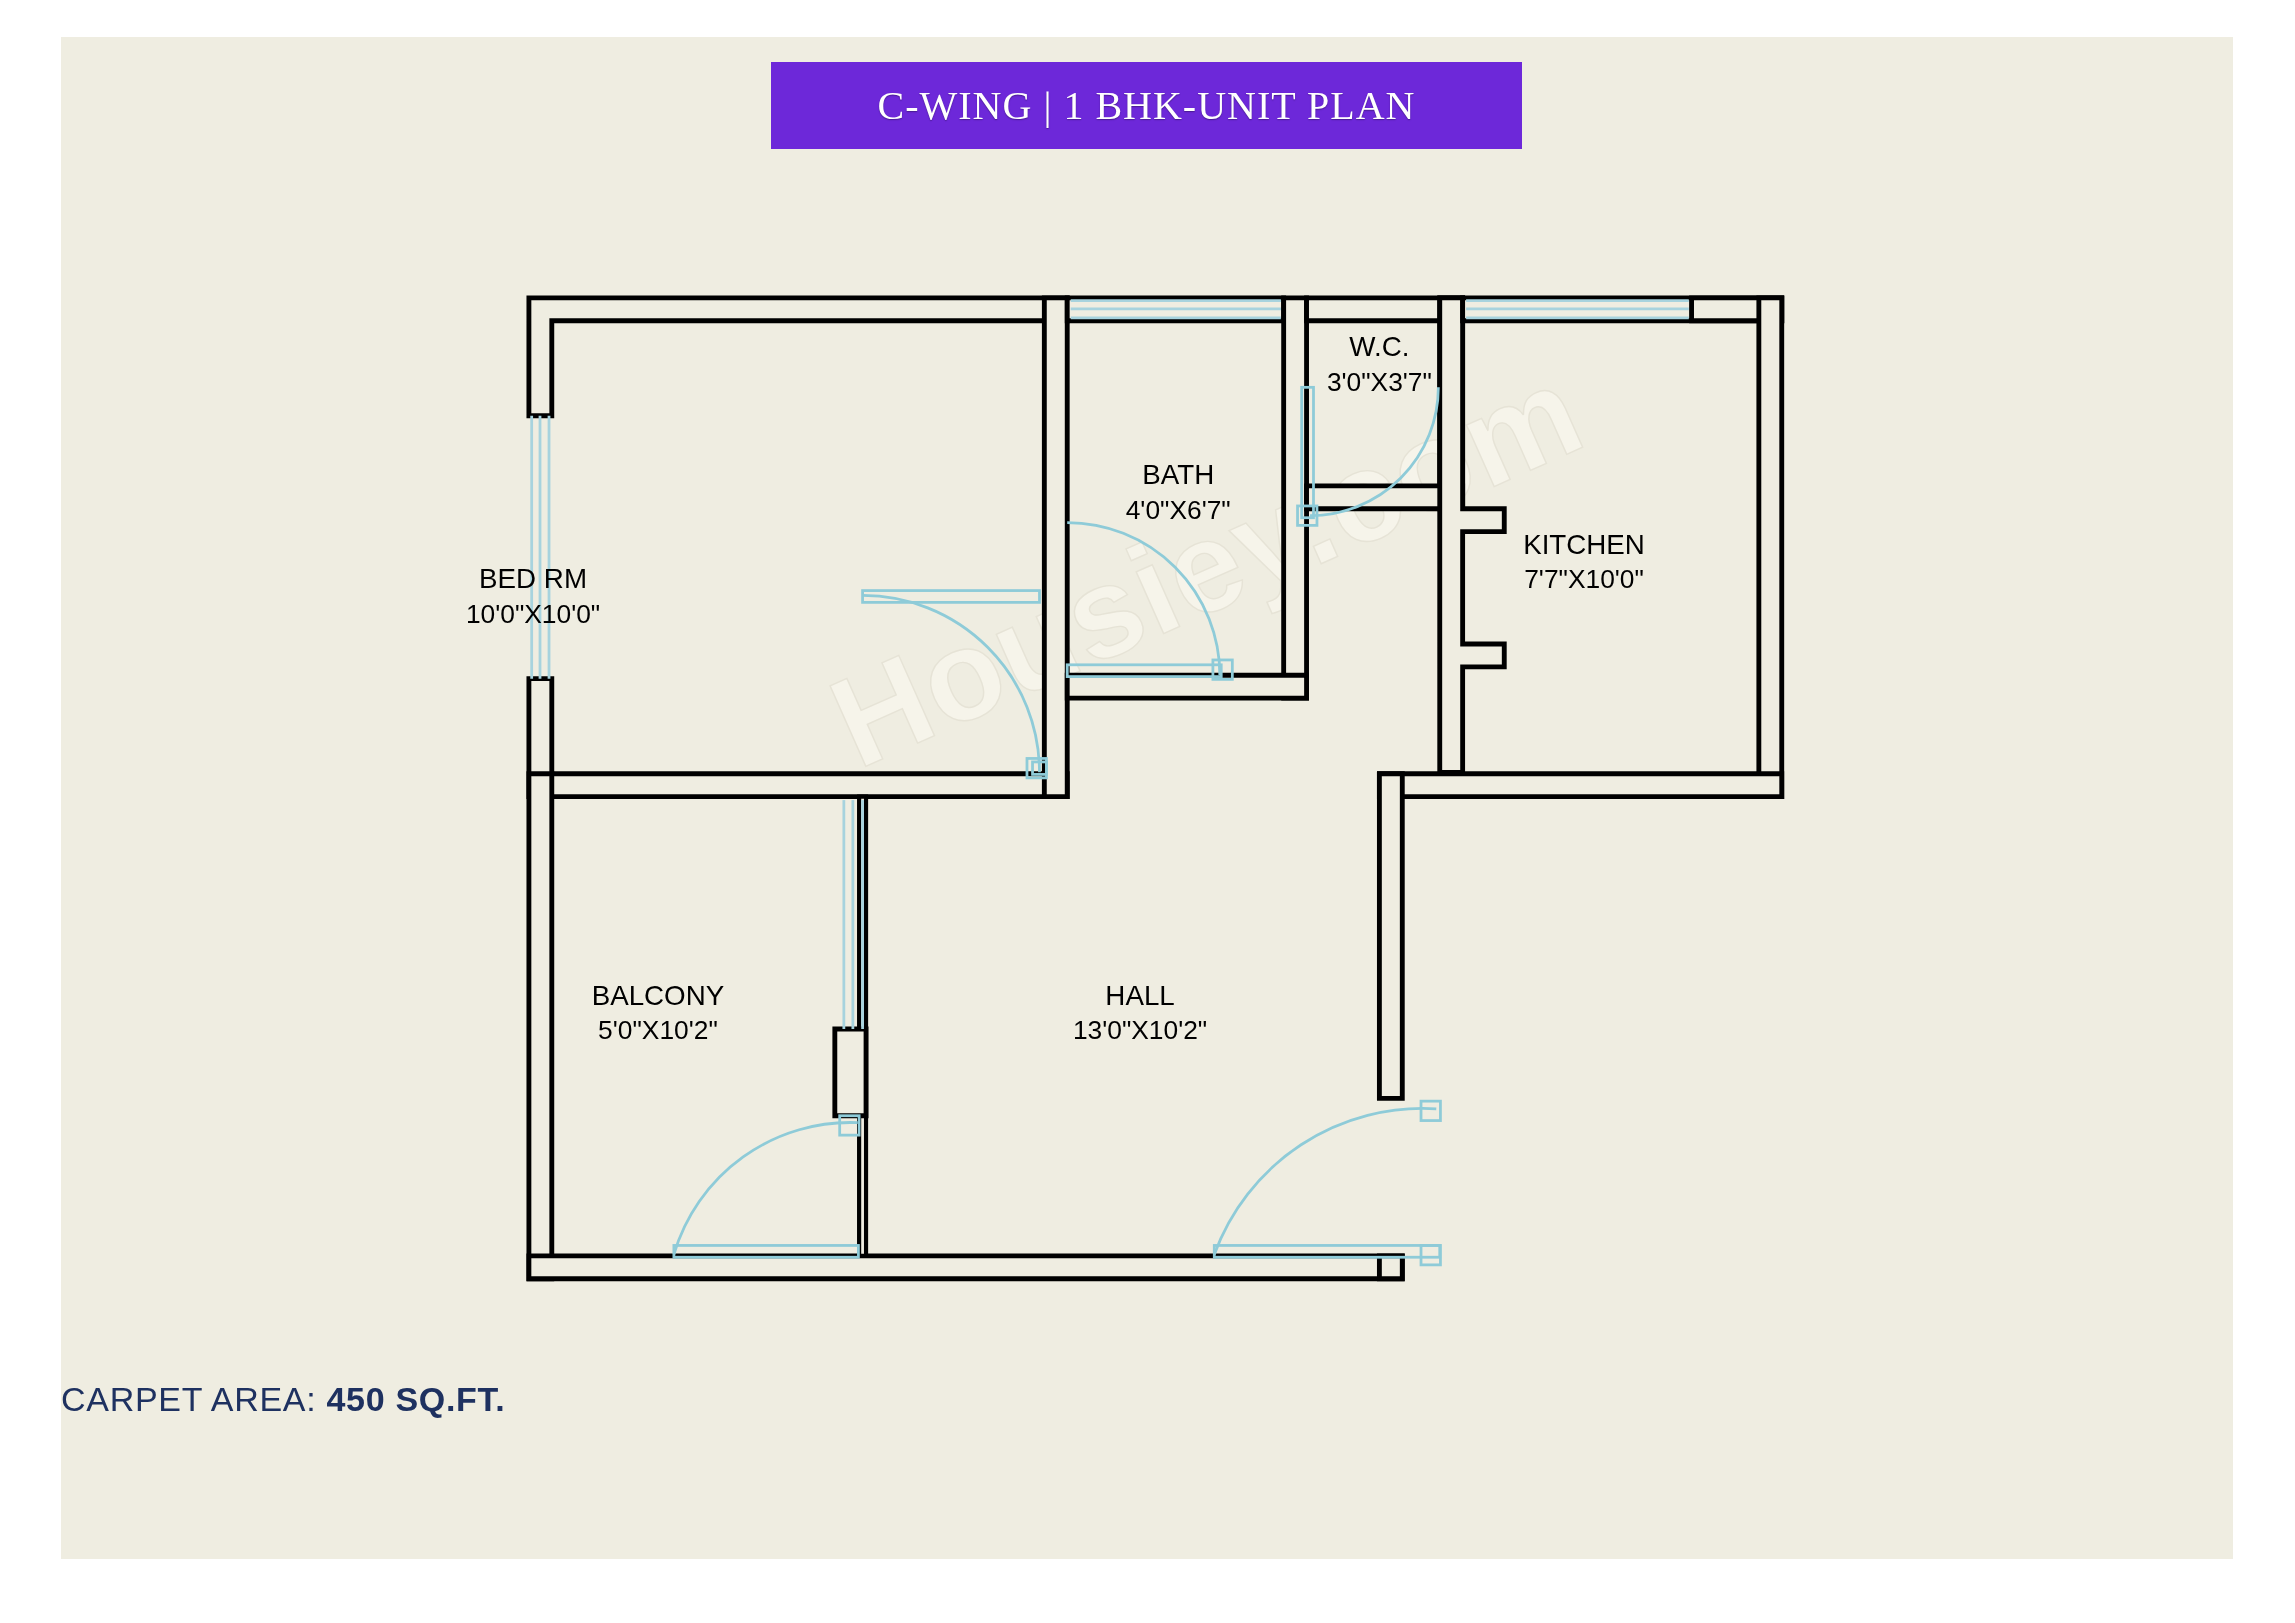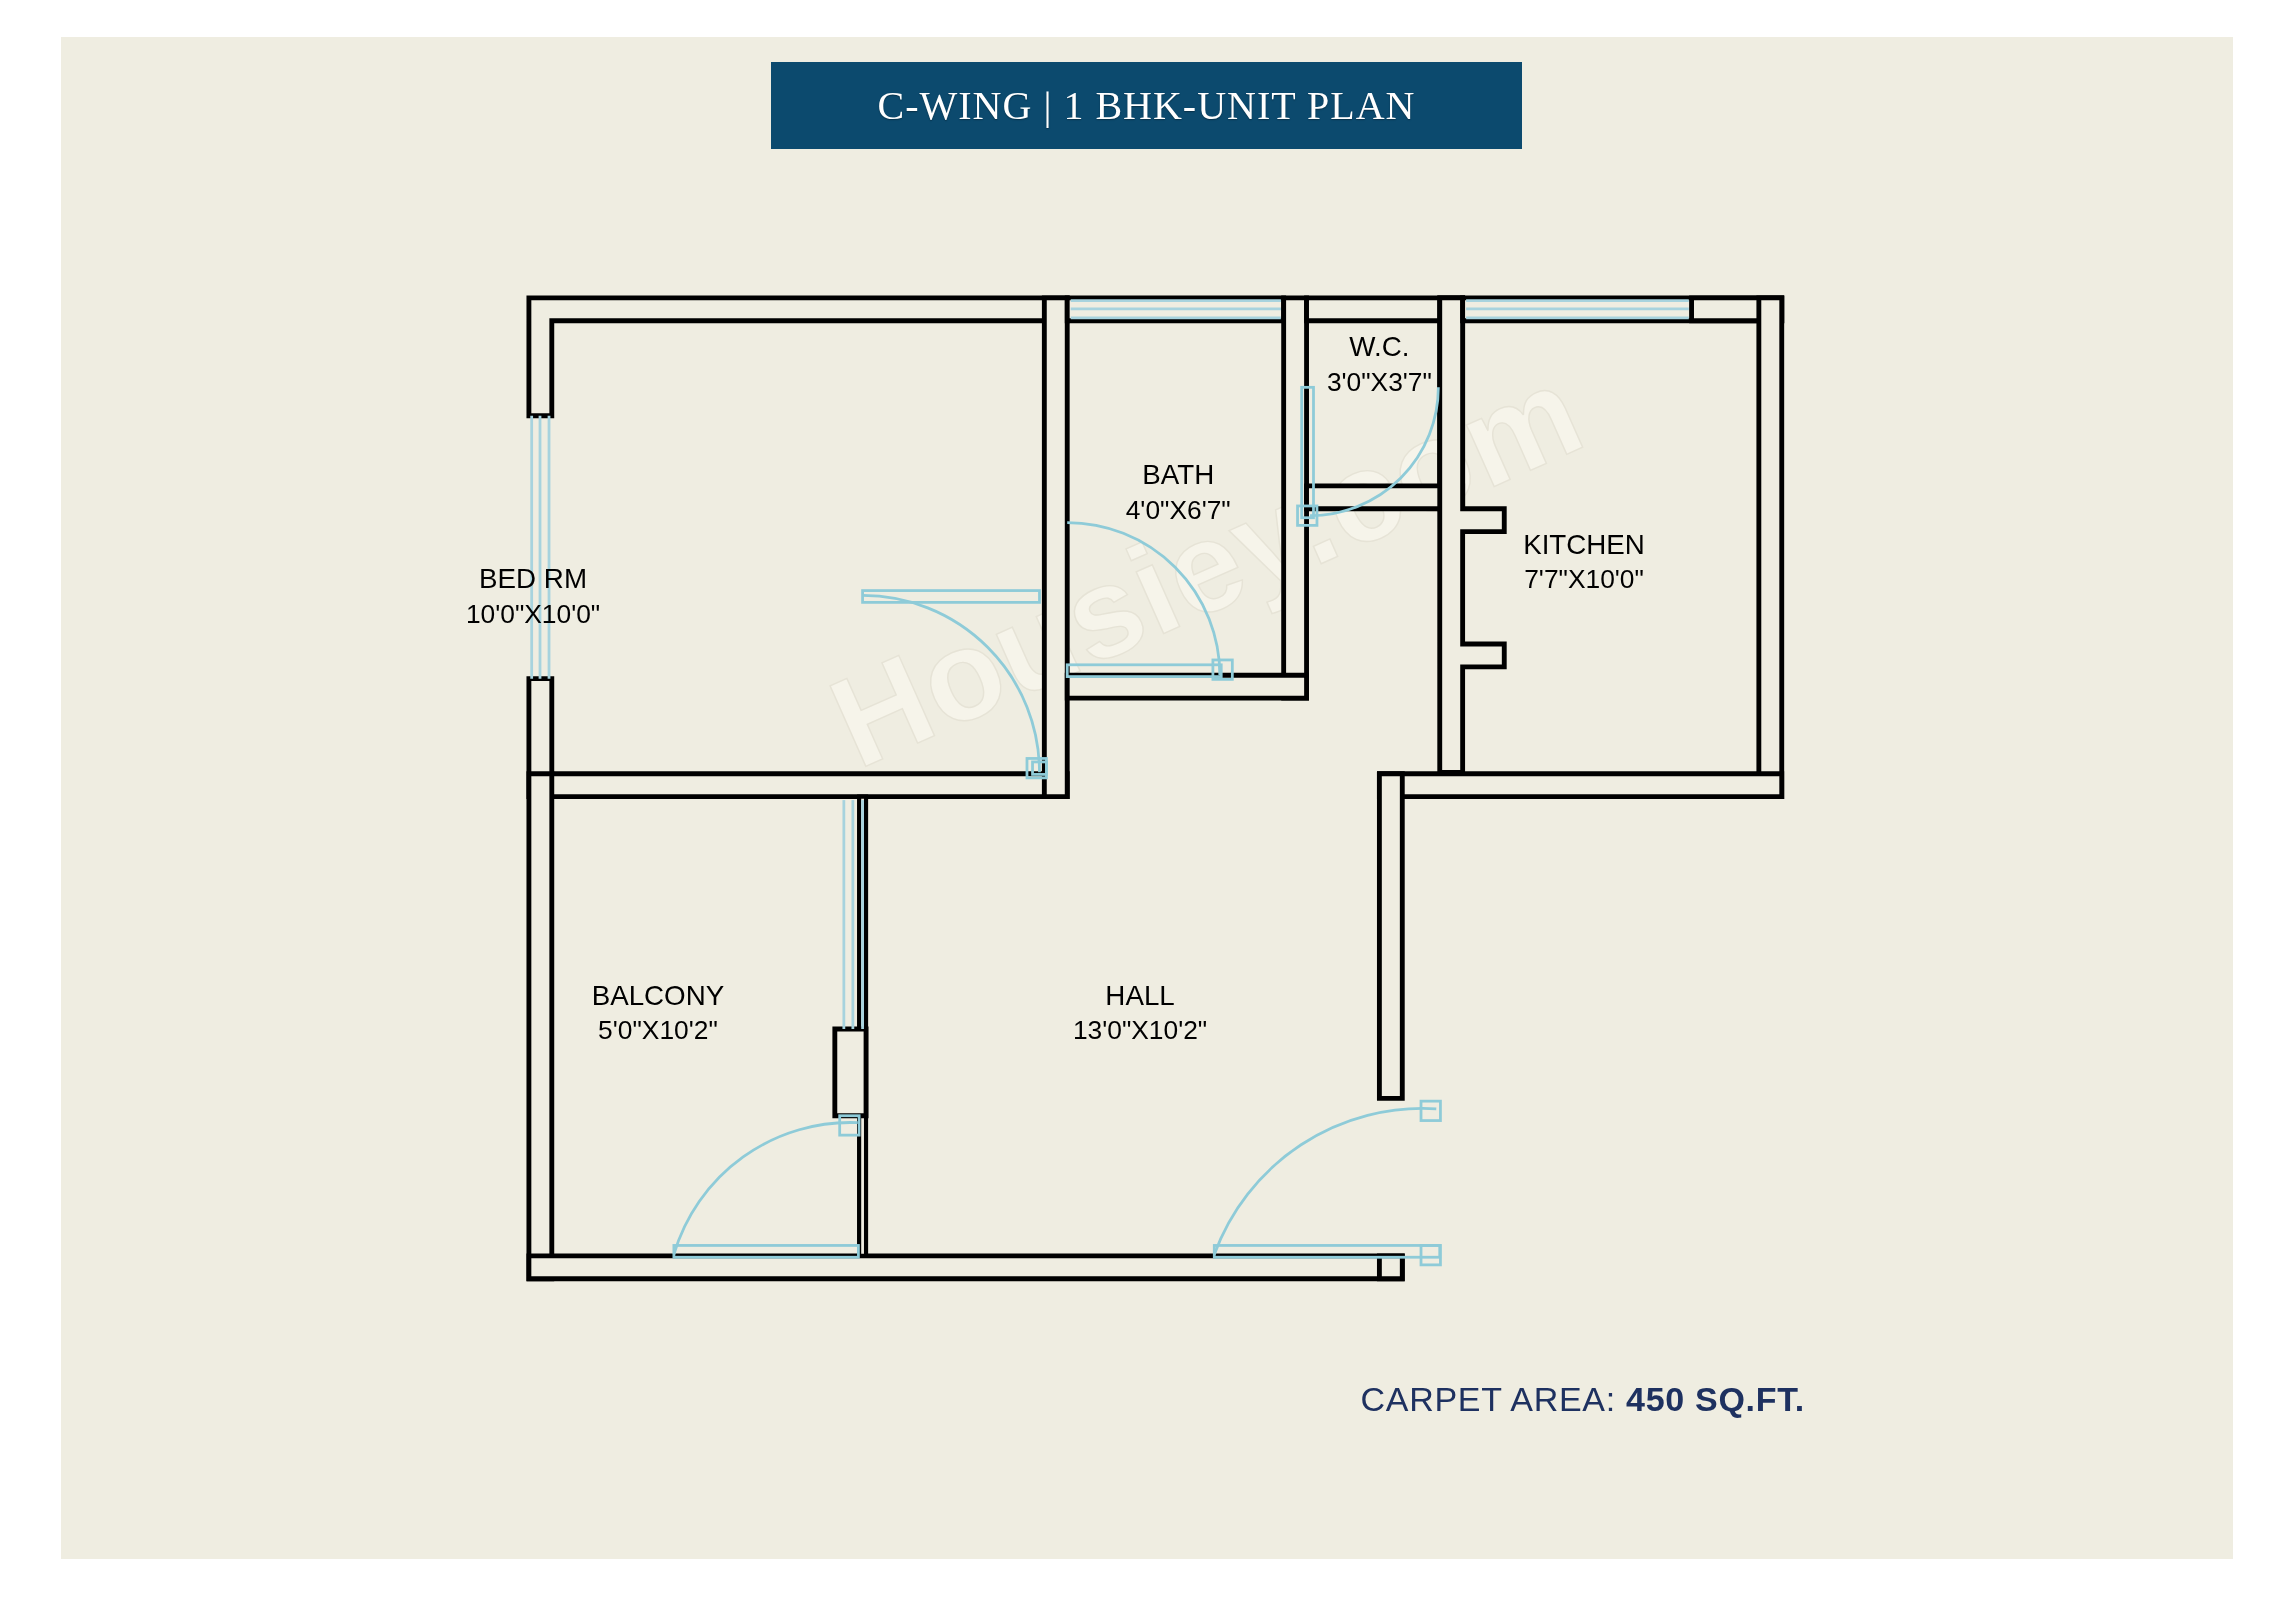--- a/index.html
+++ b/index.html
@@ -1,25 +1,25 @@
 <!DOCTYPE html>
 <html style="font-size:11px"><head>
 <meta charset="utf-8">
 <style>
   html,body{margin:0;padding:0;background:#ffffff;}
   body{width:2295px;height:1623px;position:relative;overflow:hidden;
        font-family:"Liberation Sans",sans-serif;}
   #page{position:absolute;left:61px;top:37px;width:2172px;height:1522px;
         background:#efede1;}
   #banner{position:absolute;left:710px;top:25px;width:751px;height:87px;
-          background:#0c4a6e;display:flex;align-items:center;justify-content:center;}
+          background:#6d28d9;display:flex;align-items:center;justify-content:center;}
   #banner-text{color:#ffffff;font-family:"Liberation Serif",serif;
           font-size:40px;letter-spacing:1px;white-space:nowrap;
           text-shadow:0 1.4px 1.4px rgba(0,0,0,.35);}
-  #caption{position:absolute;left:0;top:1343px;width:1744px;text-align:right;
+  #caption{position:absolute;left:0;top:1343px;width:1744px;text-align:left;
            color:#1e3160;font-size:34px;letter-spacing:0.7px;white-space:nowrap;}
   #caption .b{font-weight:bold;}
   #plan{position:absolute;left:0;top:0;width:2172px;height:1522px;}
   .wm{position:absolute;left:749px;top:625px;
       font-size:128px;font-weight:bold;color:#f6f4ea;
       transform:rotate(-24deg);transform-origin:left top;
       letter-spacing:1.4px;white-space:nowrap;
       -webkit-text-stroke:1.4px #e6e3d6;pointer-events:none;}
   .rlabel{font-family:"Liberation Sans",sans-serif;fill:#000000;text-anchor:middle;}
   .rname{font-size:40px;}

